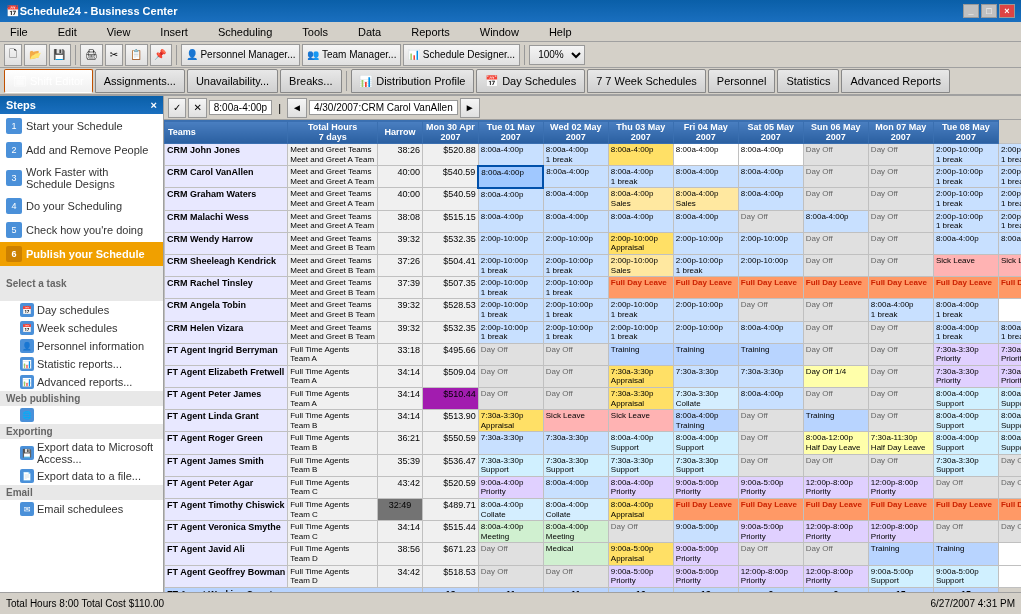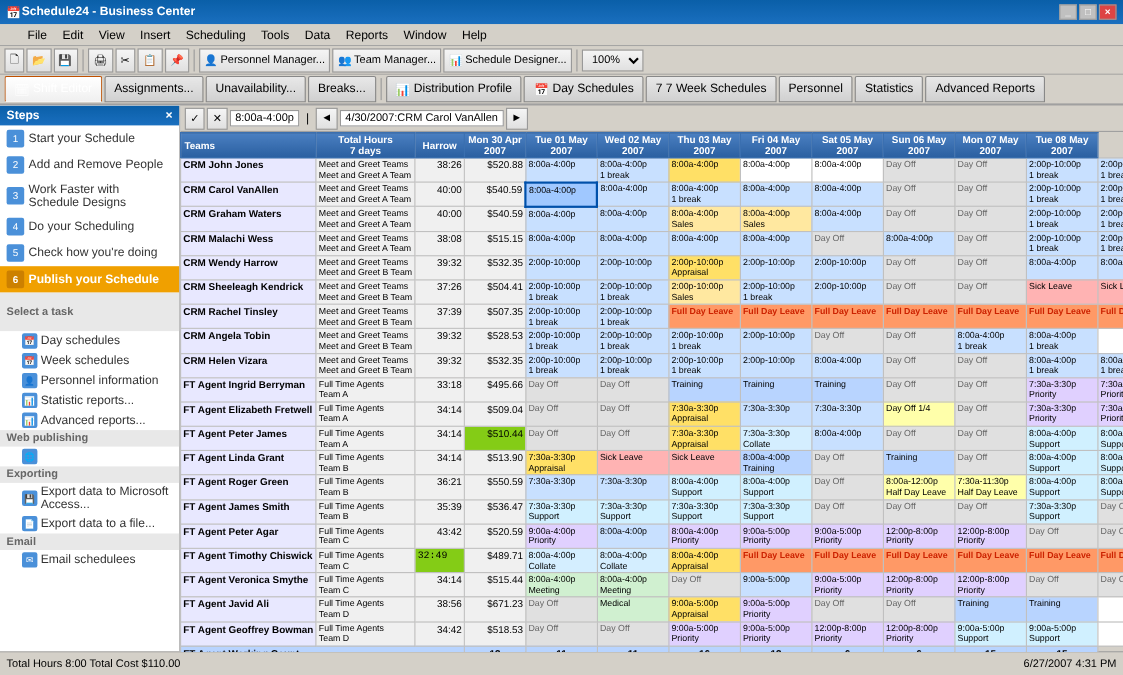--- a/index.html
+++ b/index.html
@@ -27,22 +27,22 @@
       cursor: pointer;
     }
     
     
     .menu-bar {
       background: #d4d0c8;
       border-bottom: 1px solid #a0a0a0;
       height: 20px;
       display: flex;
       align-items: center;
-      padding: 0 19px;
-      gap: 2px;
+      padding: 0 4px;
+      gap: 18px;
     }
     .menu-item {
       padding: 1px 6px;
       font-size: 11px;
       cursor: pointer;
     }
     
     
     .toolbar {
       background: #d4d0c8;
@@ -578,21 +578,21 @@
               <td style="background: rgb(200, 224, 255); font-size: 8px; line-height: 1.2; min-width: 65px;">7:30a-3:30p</td>
               <td style="background: rgb(255, 255, 170); font-size: 8px; line-height: 1.2; min-width: 65px;">Day Off 1/4</td>
               <td style="background: rgb(224, 224, 224); color: rgb(102, 102, 102); font-size: 8px; line-height: 1.2; min-width: 65px;">Day Off</td>
               <td style="background: rgb(224, 208, 255); font-size: 8px; line-height: 1.2; min-width: 65px;">7:30a-3:30p<br>Priority</td>
               <td style="background: rgb(224, 208, 255); font-size: 8px; line-height: 1.2; min-width: 65px;">7:30a-3:30p<br>Priority</td>
             </tr>
             <tr>
               <td class="col-name" style="background: rgb(232, 232, 255); font-weight: bold; font-size: 9px;">FT Agent Peter James</td>
               <td class="col-team" style="background: rgb(240, 240, 240); font-size: 8px; line-height: 1.2;">Full Time Agents<br>Team A</td>
               <td class="col-hours" style="background: rgb(240, 240, 240); text-align: right;">34:14</td>
-              <td class="col-budget" style="background: #84cc16; text-align: right;">$510.44</td>
+              <td class="col-budget" style="background: #a21caf; text-align: right;">$510.44</td>
               <td style="background: rgb(224, 224, 224); color: rgb(102, 102, 102); font-size: 8px; line-height: 1.2; min-width: 65px;">Day Off</td>
               <td style="background: rgb(224, 224, 224); color: rgb(102, 102, 102); font-size: 8px; line-height: 1.2; min-width: 65px;">Day Off</td>
               <td style="background: rgb(255, 224, 102); font-size: 8px; line-height: 1.2; min-width: 65px;">7:30a-3:30p<br>Appraisal</td>
               <td style="background: rgb(212, 238, 255); font-size: 8px; line-height: 1.2; min-width: 65px;">7:30a-3:30p<br>Collate</td>
               <td style="background: rgb(200, 224, 255); font-size: 8px; line-height: 1.2; min-width: 65px;">8:00a-4:00p</td>
               <td style="background: rgb(224, 224, 224); color: rgb(102, 102, 102); font-size: 8px; line-height: 1.2; min-width: 65px;">Day Off</td>
               <td style="background: rgb(224, 224, 224); color: rgb(102, 102, 102); font-size: 8px; line-height: 1.2; min-width: 65px;">Day Off</td>
               <td style="background: rgb(208, 240, 255); font-size: 8px; line-height: 1.2; min-width: 65px;">8:00a-4:00p<br>Support</td>
               <td style="background: rgb(208, 240, 255); font-size: 8px; line-height: 1.2; min-width: 65px;">8:00a-4:00p<br>Support</td>
             </tr>
@@ -652,21 +652,21 @@
               <td style="background: rgb(224, 208, 255); font-size: 8px; line-height: 1.2; min-width: 65px;">9:00a-5:00p<br>Priority</td>
               <td style="background: rgb(224, 208, 255); font-size: 8px; line-height: 1.2; min-width: 65px;">9:00a-5:00p<br>Priority</td>
               <td style="background: rgb(224, 208, 255); font-size: 8px; line-height: 1.2; min-width: 65px;">12:00p-8:00p<br>Priority</td>
               <td style="background: rgb(224, 208, 255); font-size: 8px; line-height: 1.2; min-width: 65px;">12:00p-8:00p<br>Priority</td>
               <td style="background: rgb(224, 224, 224); color: rgb(102, 102, 102); font-size: 8px; line-height: 1.2; min-width: 65px;">Day Off</td>
               <td style="background: rgb(224, 224, 224); color: rgb(102, 102, 102); font-size: 8px; line-height: 1.2; min-width: 65px;">Day Off</td>
             </tr>
             <tr>
               <td class="col-name" style="background: rgb(232, 232, 255); font-weight: bold; font-size: 9px;">FT Agent Timothy Chiswick</td>
               <td class="col-team" style="background: rgb(240, 240, 240); font-size: 8px; line-height: 1.2;">Full Time Agents<br>Team C</td>
-              <td class="col-hours" style="background: #84cc16; text-align: left; font-family: Liberation Mono, monospace;">32:49</td>
+              <td class="col-hours" style="background: #737373; text-align: center;">32:49</td>
               <td class="col-budget" style="background: rgb(240, 240, 240); text-align: right;">$489.71</td>
               <td style="background: rgb(212, 238, 255); font-size: 8px; line-height: 1.2; min-width: 65px;">8:00a-4:00p<br>Collate</td>
               <td style="background: rgb(212, 238, 255); font-size: 8px; line-height: 1.2; min-width: 65px;">8:00a-4:00p<br>Collate</td>
               <td style="background: rgb(255, 224, 102); font-size: 8px; line-height: 1.2; min-width: 65px;">8:00a-4:00p<br>Appraisal</td>
               <td style="background: rgb(255, 153, 102); color: rgb(204, 34, 0); font-weight: bold; font-size: 8px; line-height: 1.2; min-width: 65px;">Full Day Leave</td>
               <td style="background: rgb(255, 153, 102); color: rgb(204, 34, 0); font-weight: bold; font-size: 8px; line-height: 1.2; min-width: 65px;">Full Day Leave</td>
               <td style="background: rgb(255, 153, 102); color: rgb(204, 34, 0); font-weight: bold; font-size: 8px; line-height: 1.2; min-width: 65px;">Full Day Leave</td>
               <td style="background: rgb(255, 153, 102); color: rgb(204, 34, 0); font-weight: bold; font-size: 8px; line-height: 1.2; min-width: 65px;">Full Day Leave</td>
               <td style="background: rgb(255, 153, 102); color: rgb(204, 34, 0); font-weight: bold; font-size: 8px; line-height: 1.2; min-width: 65px;">Full Day Leave</td>
               <td style="background: rgb(255, 153, 102); color: rgb(204, 34, 0); font-weight: bold; font-size: 8px; line-height: 1.2; min-width: 65px;">Full Day Leave</td>

